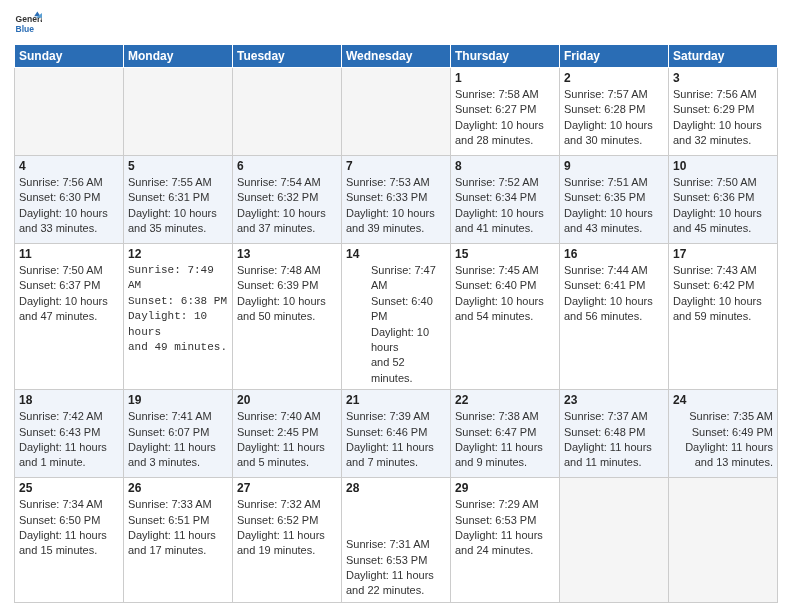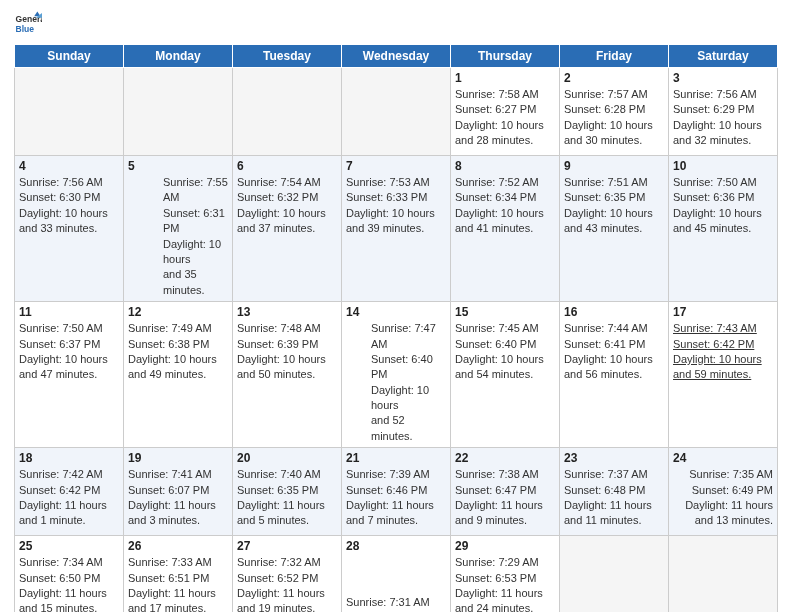--- a/index.html
+++ b/index.html
@@ -50,21 +50,21 @@
       border-collapse: collapse;
       width: 100%;
       table-layout: fixed;
     }
     .calendar th {
       background: #2a6db5;
       color: #fff;
       font-size: 12px;
       font-weight: bold;
       padding: 4px 4px;
-      text-align: center;
+      text-align: left;
       border: 1px solid #fff;
     }
     .calendar td {
       border: 1px solid #ccc;
       vertical-align: top;
       padding: 3px 4px;
       font-size: 9.5px;
       color: #333;
       background: #fff;
       height: 88px;
@@ -154,21 +154,21 @@
         <tr class="alt-row">
           <td>
             <span class="day-num">4</span>
             <div class="day-info" style="white-space: pre-line;">Sunrise: 7:56 AM
 Sunset: 6:30 PM
 Daylight: 10 hours
 and 33 minutes.</div>
           </td>
           <td>
             <span class="day-num">5</span>
-            <div class="day-info" style="white-space: pre-line; margin-left: 35px;">Sunrise: 7:55 AM
+            <div class="day-info" style="white-space: pre-line;">Sunrise: 7:55 AM
 Sunset: 6:31 PM
 Daylight: 10 hours
 and 35 minutes.</div>
           </td>
           <td>
             <span class="day-num">6</span>
             <div class="day-info" style="white-space: pre-line;">Sunrise: 7:54 AM
 Sunset: 6:32 PM
 Daylight: 10 hours
 and 37 minutes.</div>
@@ -205,21 +205,21 @@
         <tr>
           <td>
             <span class="day-num">11</span>
             <div class="day-info" style="white-space: pre-line;">Sunrise: 7:50 AM
 Sunset: 6:37 PM
 Daylight: 10 hours
 and 47 minutes.</div>
           </td>
           <td>
             <span class="day-num">12</span>
-            <div class="day-info" style="white-space: pre-line;">Sunrise: 7:49 AM
+            <div class="day-info" style="white-space: pre-line; font-family: Liberation Mono, monospace;">Sunrise: 7:49 AM
 Sunset: 6:38 PM
 Daylight: 10 hours
 and 49 minutes.</div>
           </td>
           <td>
             <span class="day-num">13</span>
             <div class="day-info" style="white-space: pre-line;">Sunrise: 7:48 AM
 Sunset: 6:39 PM
 Daylight: 10 hours
 and 50 minutes.</div>
@@ -240,45 +240,45 @@
           </td>
           <td>
             <span class="day-num">16</span>
             <div class="day-info" style="white-space: pre-line;">Sunrise: 7:44 AM
 Sunset: 6:41 PM
 Daylight: 10 hours
 and 56 minutes.</div>
           </td>
           <td>
             <span class="day-num">17</span>
-            <div class="day-info" style="white-space: pre-line; text-decoration: underline;">Sunrise: 7:43 AM
+            <div class="day-info" style="white-space: pre-line;">Sunrise: 7:43 AM
 Sunset: 6:42 PM
 Daylight: 10 hours
 and 59 minutes.</div>
           </td>
         </tr>
         <tr class="alt-row">
           <td>
             <span class="day-num">18</span>
             <div class="day-info" style="white-space: pre-line;">Sunrise: 7:42 AM
-Sunset: 6:42 PM
+Sunset: 6:43 PM
 Daylight: 11 hours
 and 1 minute.</div>
           </td>
           <td>
             <span class="day-num">19</span>
             <div class="day-info" style="white-space: pre-line;">Sunrise: 7:41 AM
 Sunset: 6:07 PM
 Daylight: 11 hours
 and 3 minutes.</div>
           </td>
           <td>
             <span class="day-num">20</span>
             <div class="day-info" style="white-space: pre-line;">Sunrise: 7:40 AM
-Sunset: 6:35 PM
+Sunset: 2:45 PM
 Daylight: 11 hours
 and 5 minutes.</div>
           </td>
           <td>
             <span class="day-num">21</span>
             <div class="day-info" style="white-space: pre-line;">Sunrise: 7:39 AM
 Sunset: 6:46 PM
 Daylight: 11 hours
 and 7 minutes.</div>
           </td>

